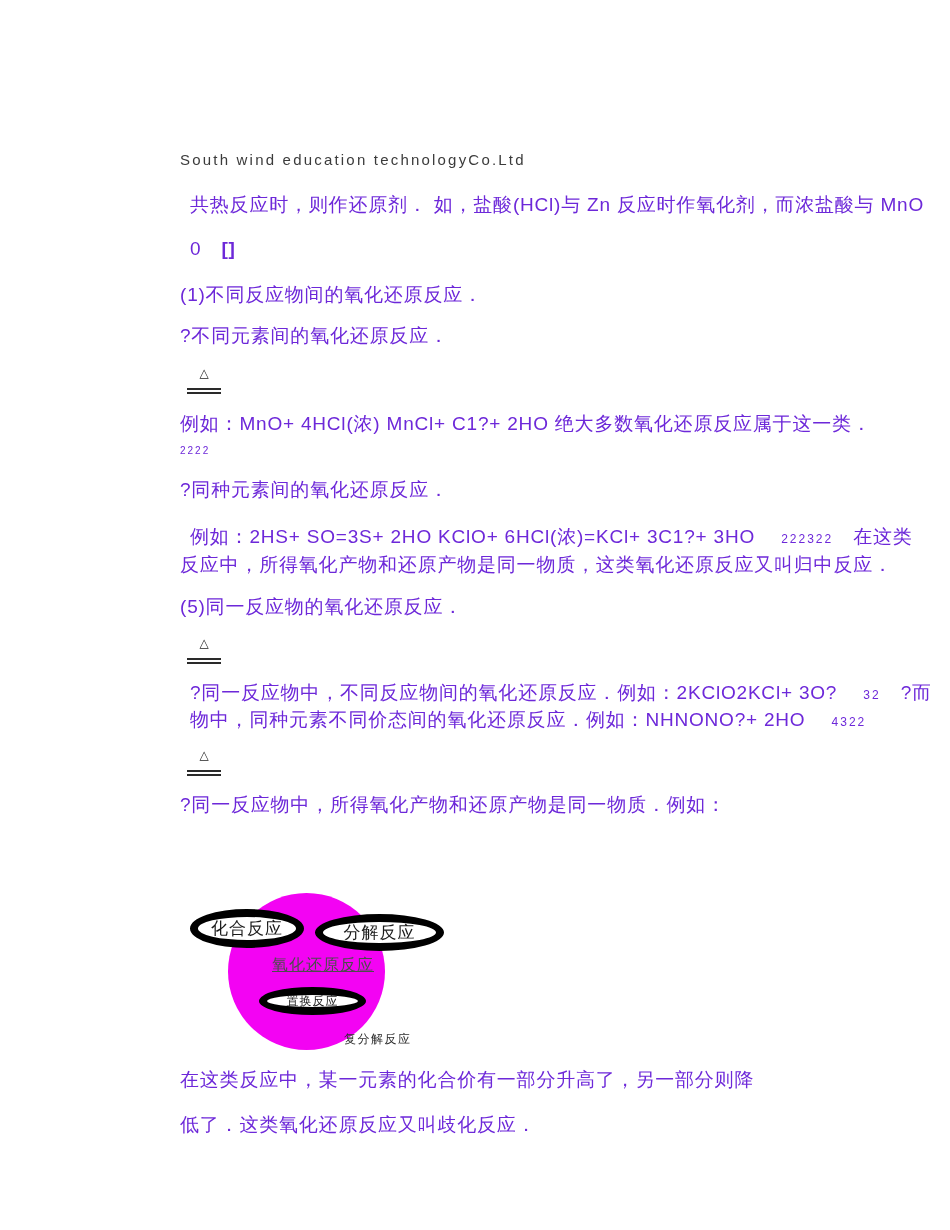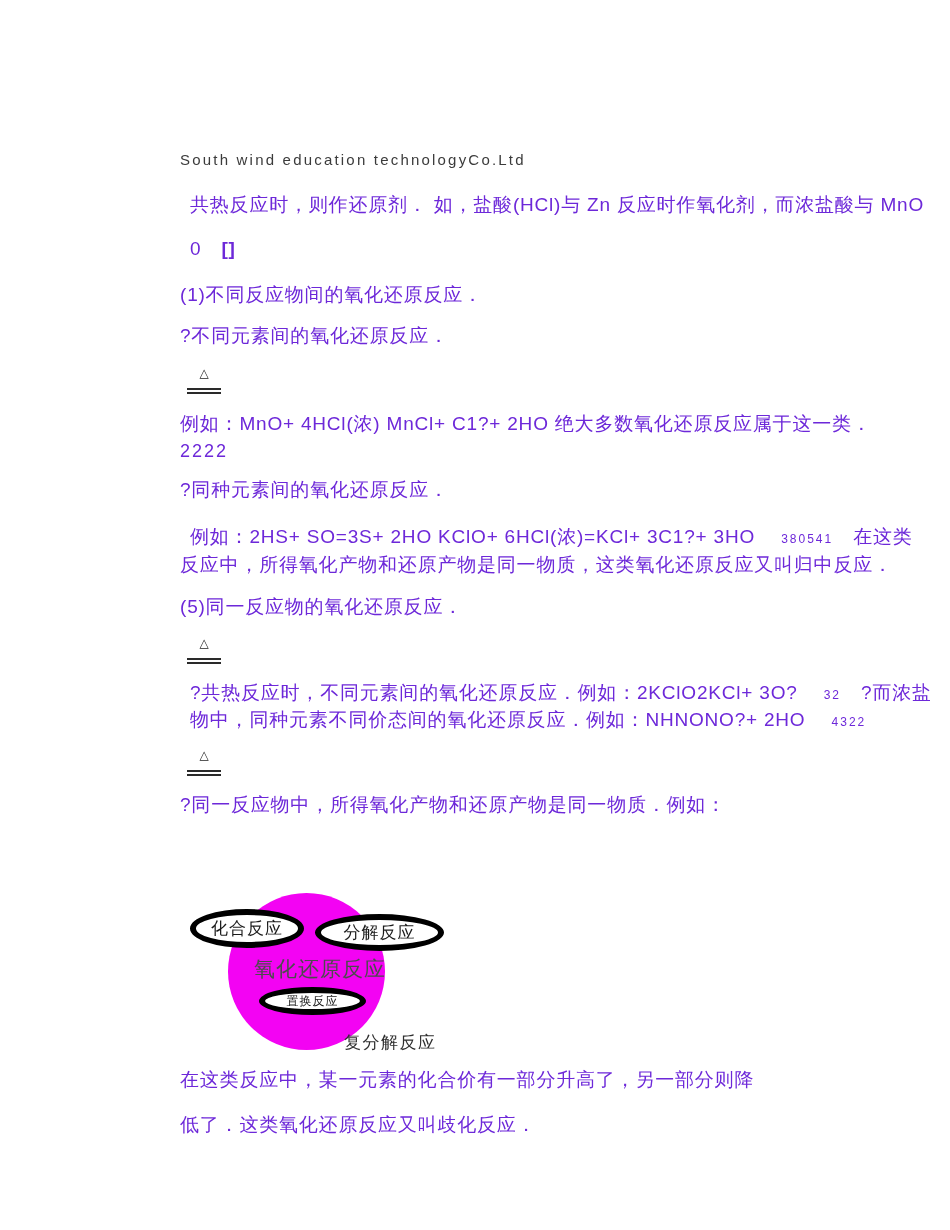--- a/index.html
+++ b/index.html
@@ -25,21 +25,21 @@
   .hdr {
     font-size:15px;
     letter-spacing:2.2px;
     color:#3b3b3b;
   }
   .sub {
     font-size:12px;
     letter-spacing:2px;
   }
   .small-ln {
-    font-size:18px;
+    font-size:10px;
     letter-spacing:2px;
   }
   .b { font-weight:bold; }
   
   .delta {
     position:absolute;
     left:146px;
     width:36px;
     display:flex;
     flex-direction:column;
@@ -68,47 +68,48 @@
   .redox-circle {
     position:absolute;
     left:38px; top:0;
     width:157px; height:157px;
     border-radius:50%;
     background:#f303f3;
   }
   .oval {
     position:absolute;
     background:#ffffff;
-    border:6px solid #000000;
+    border:8px solid #000000;
     border-radius:50%;
     display:flex;
     align-items:center;
     justify-content:center;
     font-size:17px;
     color:#1a1a1a;
     letter-spacing:1px;
     white-space:nowrap;
   }
   .oval-combination   { left:0px;   top:16px; width:114px; height:39px; }
   .oval-decomposition { left:125px; top:21px; width:129px; height:37px; }
   .oval-displacement  { left:69px;  top:94px; width:107px; height:28px; font-size:12px; }
   .circle-label {
     position:absolute;
     left:64px; top:62px;
     width:120px;
-    text-align:center;
-    font-size:21px;
+    text-align:right;
+    font-size:16px;
     letter-spacing:1px;
     color:#4c4c4c;
     white-space:nowrap;
+    text-decoration:underline;
   }
   .outside-label {
     position:absolute;
     left:154px; top:138px;
-    font-size:17px;
+    font-size:12px;
     letter-spacing:1.5px;
     color:#2e2e2e;
     white-space:nowrap;
   }
 </style>
 </head>
 <body>
 
 <div class="page">
 
@@ -126,32 +127,32 @@
     <span class="delta-tri">△</span>
     <span class="delta-lines"></span>
   </div>
 
   <div class="ln" style="top:371px">例如：MnO+ 4HCl(浓) MnCl+ C1?+ 2HO 绝大多数氧化还原反应属于这一类．</div>
 
   <div class="ln small-ln" style="top:398px">2222</div>
 
   <div class="ln" style="top:437px">?同种元素间的氧化还原反应．</div>
 
-  <div class="ln" style="top:484px"><span>例如：2HS+ SO=3S+ 2HO KClO+ 6HCl(浓)=KCl+ 3C1?+ 3HO </span><span class="sub">380541</span><span>在这类</span></div>
+  <div class="ln" style="top:484px"><span>例如：2HS+ SO=3S+ 2HO KClO+ 6HCl(浓)=KCl+ 3C1?+ 3HO </span><span class="sub">222322</span><span>在这类</span></div>
 
   <div class="ln" style="top:512px">反应中，所得氧化产物和还原产物是同一物质，这类氧化还原反应又叫归中反应．</div>
 
   <div class="ln" style="top:554px">(5)同一反应物的氧化还原反应．</div>
 
   <div class="delta" style="top:588px">
     <span class="delta-tri">△</span>
     <span class="delta-lines"></span>
   </div>
 
-  <div class="ln" style="top:640px"><span>?共热反应时，不同元素间的氧化还原反应．例如：2KClO2KCl+ 3O? </span><span class="sub">32</span><span>?而浓盐酸与</span></div>
+  <div class="ln" style="top:640px"><span>?同一反应物中，不同反应物间的氧化还原反应．例如：2KClO2KCl+ 3O? </span><span class="sub">32</span><span>?而浓盐酸与</span></div>
 
   <div class="ln" style="top:667px"><span>物中，同种元素不同价态间的氧化还原反应．例如：NHNONO?+ 2HO </span><span class="sub">4322</span></div>
 
   <div class="delta" style="top:700px">
     <span class="delta-tri">△</span>
     <span class="delta-lines"></span>
   </div>
 
   <div class="ln" style="top:752px">?同一反应物中，所得氧化产物和还原产物是同一物质．例如：</div>
 

